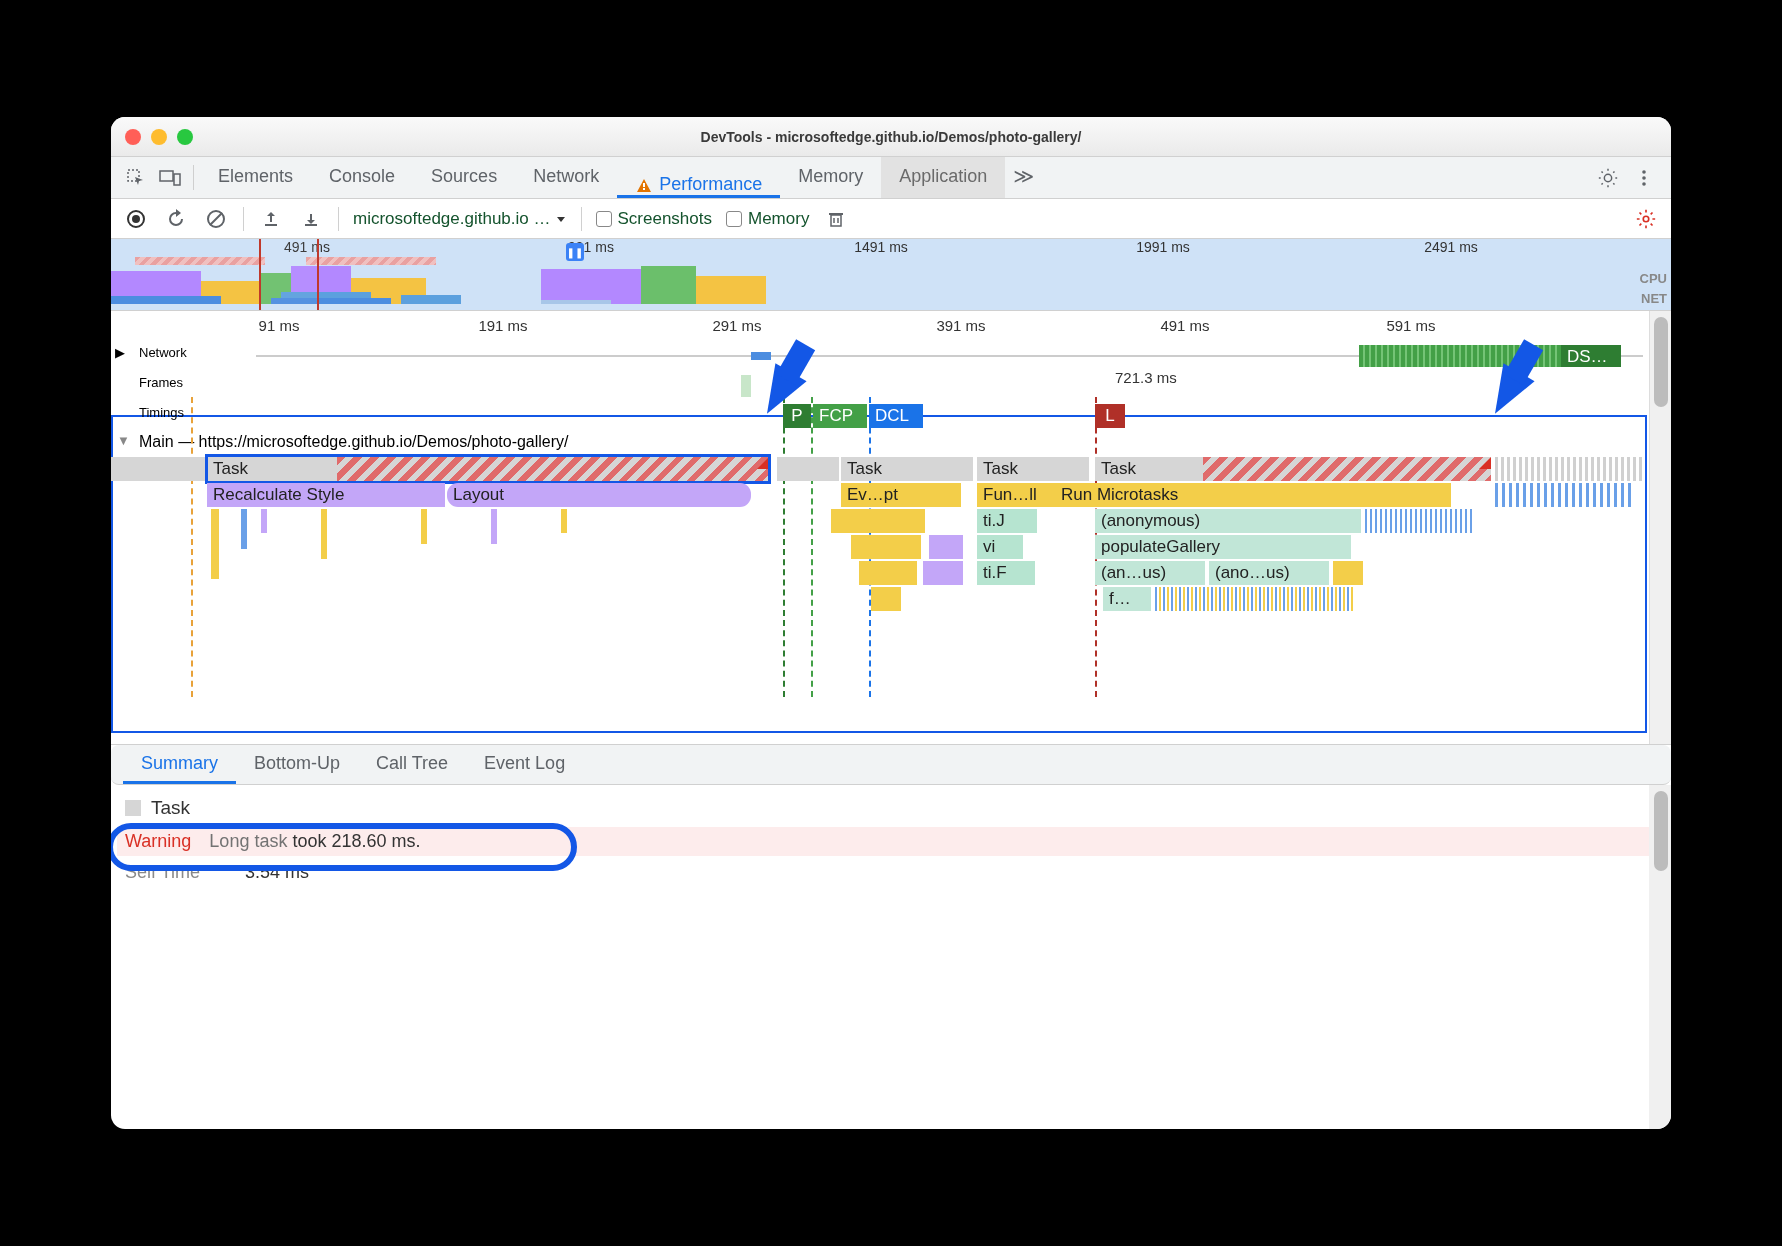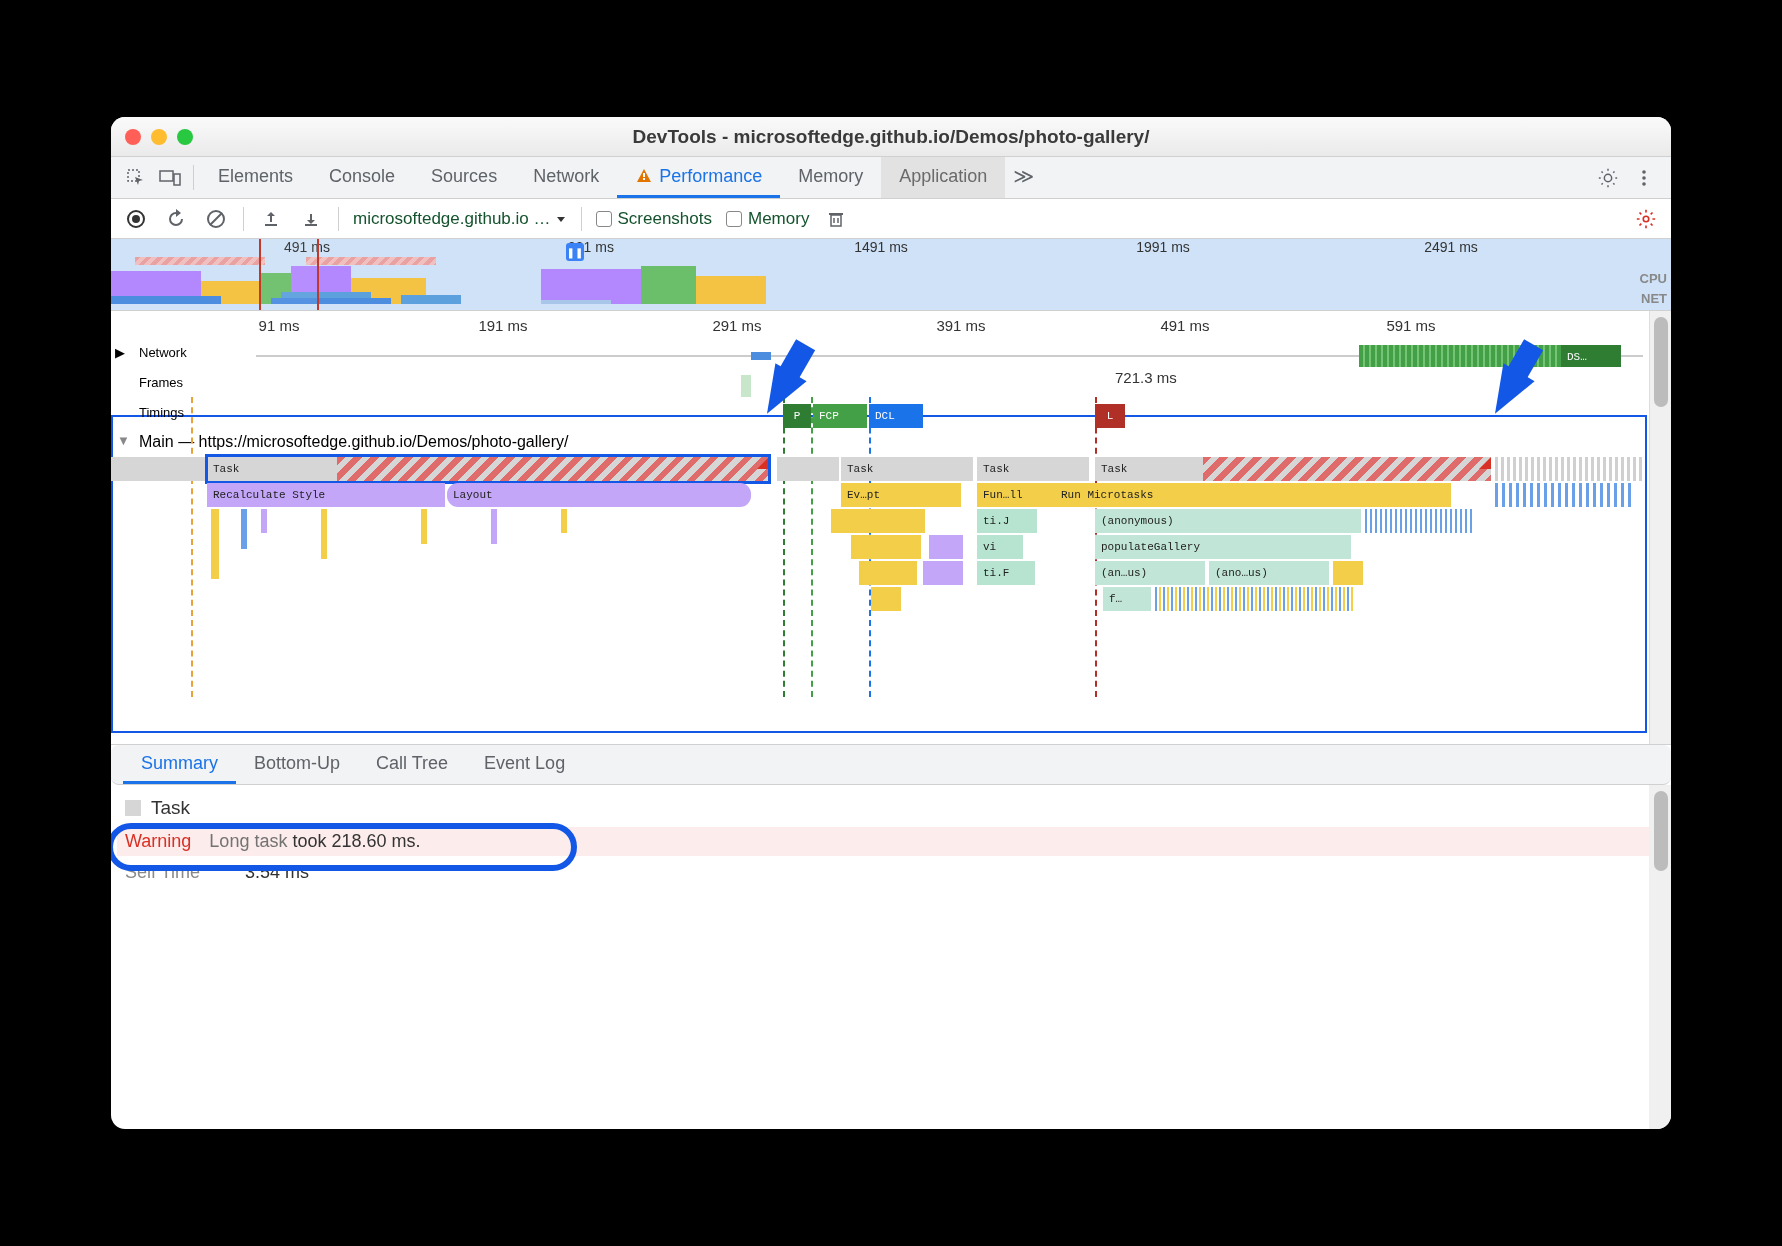--- a/index.html
+++ b/index.html
@@ -32,35 +32,35 @@
     display: flex;
     align-items: center;
     padding: 0 14px;
     border-bottom: 1px solid #d0d0d0;
     flex-shrink: 0;
     position: relative;
   }
   .traffic { display:flex; gap:10px; }
   .tl { width:16px; height:16px; border-radius:50%; }
   .tl.red{background:#ff5f57;} .tl.yel{background:#febc2e;} .tl.grn{background:#28c840;}
-  .titlebar .title { position:absolute; left:0; right:0; text-align:center; font-size:19px; font-weight:600; color:#3a3a3a; pointer-events:none;}
+  .titlebar .title { position:absolute; left:0; right:0; text-align:center; font-size:14px; font-weight:600; color:#3a3a3a; pointer-events:none;}
   
   .tabsbar {
     height: 42px;
     background: #f1f3f4;
     border-bottom:1px solid #d0d0d0;
     display:flex;
     align-items:stretch;
     padding-left:8px;
     flex-shrink:0;
   }
   .tabsbar .iconbtn { width:34px; display:flex; align-items:center; justify-content:center; color:#5f6368; cursor:pointer;}
   .tabsbar .sep { width:1px; background:#cfcfcf; margin:8px 6px;}
   .tabsbar .tab { padding:0 18px; display:flex; align-items:center; gap:6px; color:#5f6368; font-size:18px; cursor:pointer; border-bottom:3px solid transparent;}
-  .tabsbar .tab.active { color:#1a73e8; border-bottom-color:#1a73e8;}
+  .tabsbar .tab.active { color:#1a73e8; border-bottom-color:#1a73e8;align-items:flex-end;}
   .tabsbar .tab.dim { background:#e2e2e2; color:#6a6a6a; }
   .tabsbar .spacer{flex:1;}
   .tabsbar .right{display:flex;align-items:center; gap:2px; padding-right:10px;}
   
   .toolbar {
     height: 40px;
     border-bottom:1px solid #d0d0d0;
     display:flex;
     align-items:center;
     gap:14px;
@@ -108,21 +108,21 @@
   }
   .timeline .ruler2{height:30px;position:relative;font-size:15px;color:#333;}
   .timeline .ruler2 span{position:absolute;top:6px;transform:translateX(-50%);}
   .*-----------------------------------*/
   .track-label{font-size:16px;color:#333;}
   .row{position:relative;height:30px;}
   .lane{position:absolute;left:0;right:28px;display:flex;align-items:center;}
   .timeline .scroll-gutter{position:absolute;right:0;top:0;bottom:0;width:22px;background:#f0f0f0;border-left:1px solid #ddd;}
   .scroll-thumb{position:absolute;right:3px;width:14px;background:#bcbcbc;border-radius:7px;}
   
-  .box{position:absolute;height:24px;font-size:11px;color:#222;padding:0 6px;line-height:24px;overflow:hidden;white-space:nowrap;text-overflow:ellipsis;font-family:Liberation Mono, monospace;}
+  .box{position:absolute;height:24px;font-size:17px;color:#222;padding:0 6px;line-height:24px;overflow:hidden;white-space:nowrap;text-overflow:ellipsis;}
   .c-gray{background:#d6d6d6;}
   .c-purple{background:#c3a6f8;}
   .c-yellow{background:#f3ce49;}
   .c-teal{background:#b6e4d0;}
   .c-green{background:#43a047;}
   .c-dgreen{background:#2e7d32;color:#fff;}
   .c-dblue{background:#1a73e8;color:#fff;}
   .c-red{background:#b03028;color:#fff;}
   .c-lteal{background:#c1e6d7;}
   .sel-box{position:absolute;border:3px solid #1357e6;pointer-events:none;}

